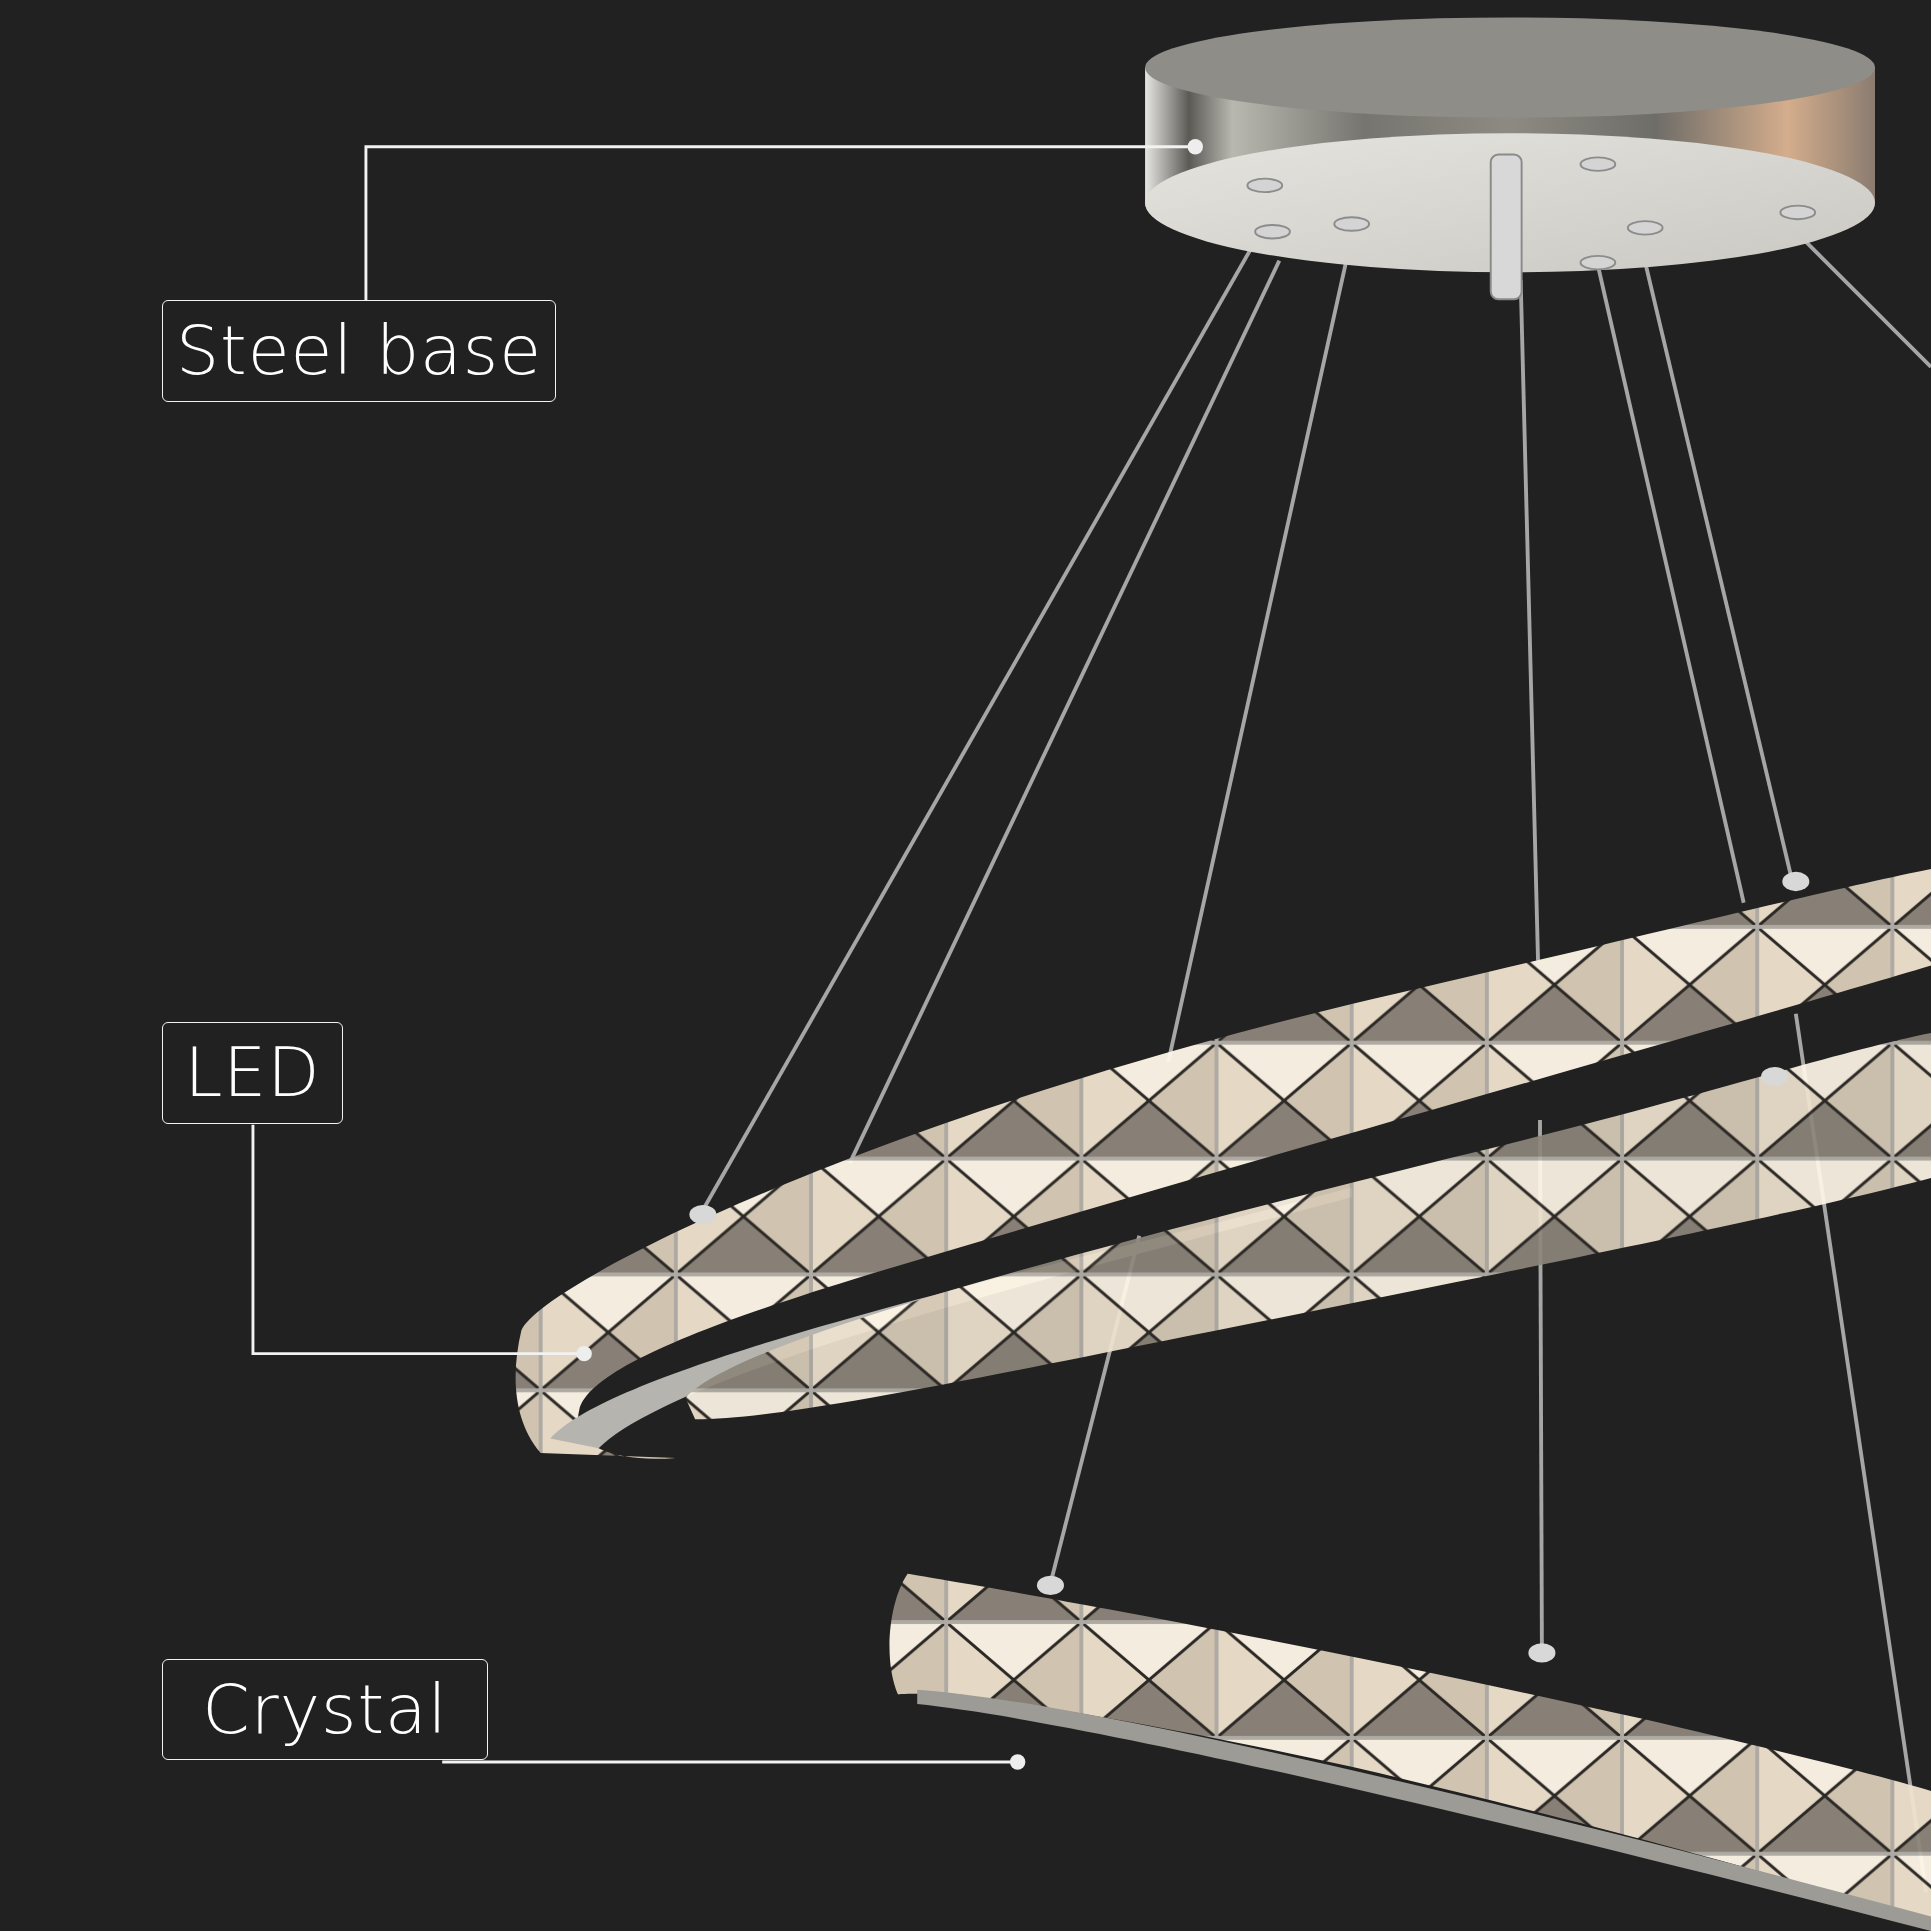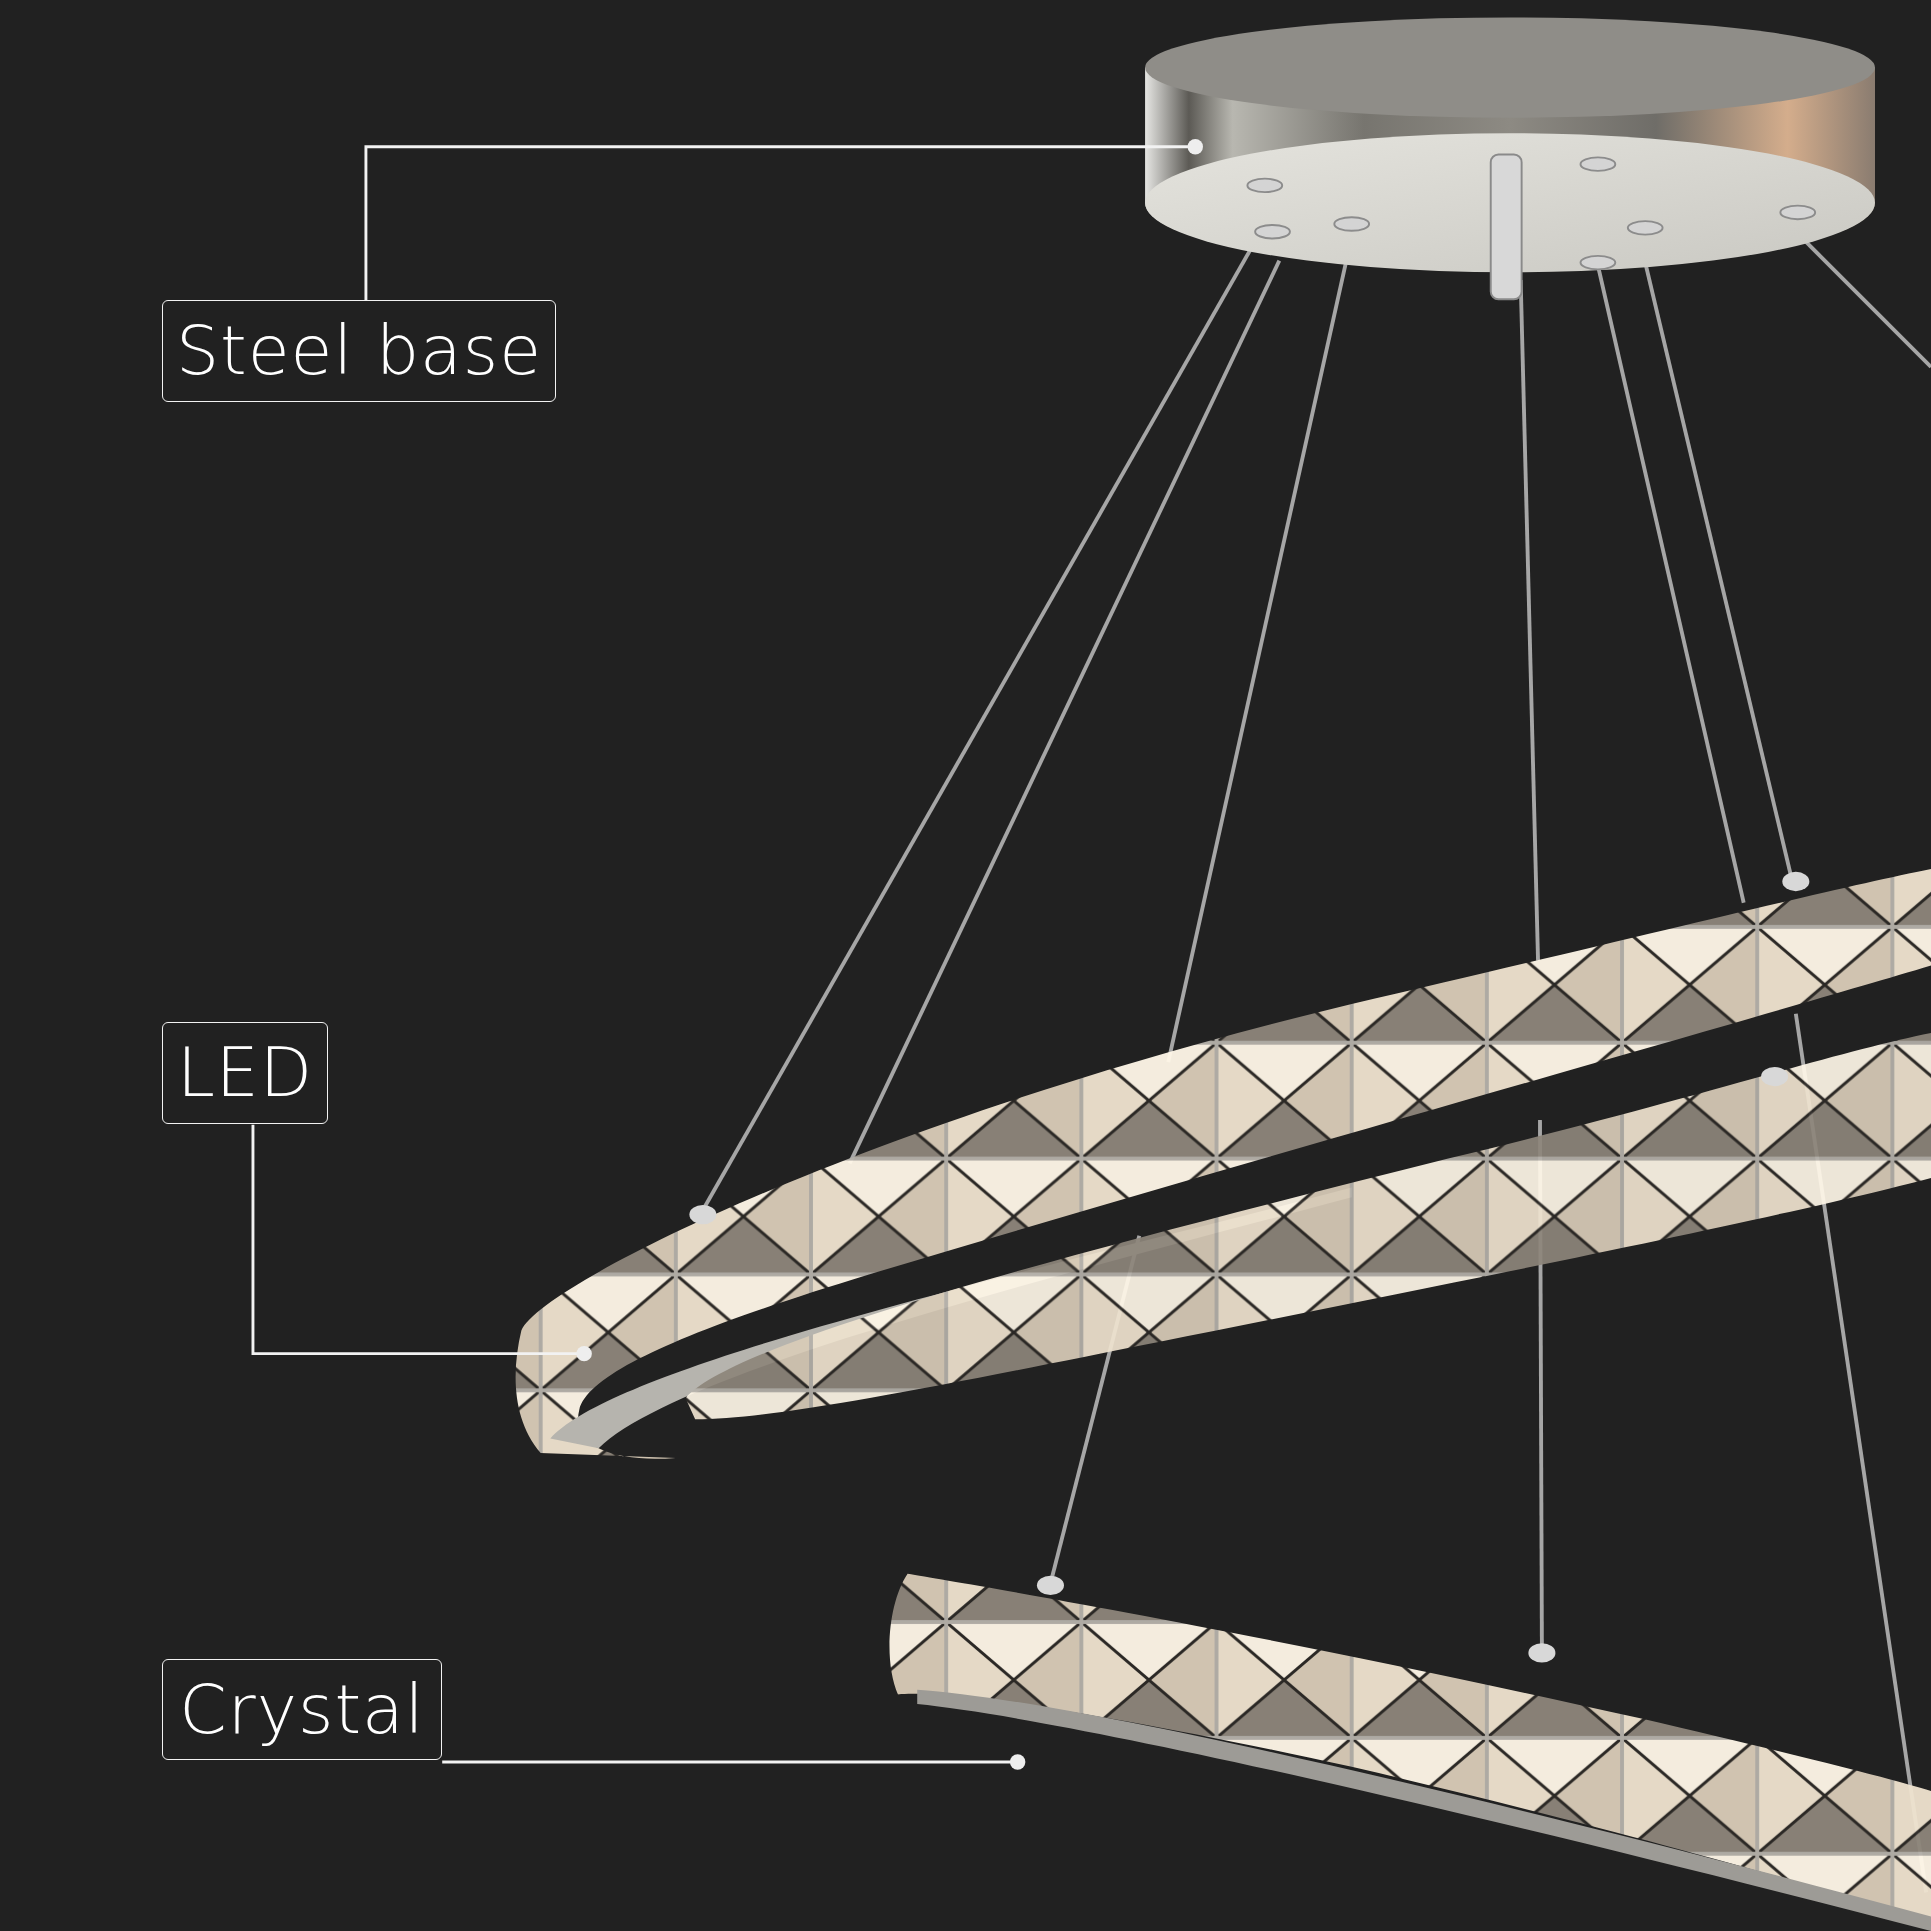--- a/index.html
+++ b/index.html
@@ -4,22 +4,22 @@
 <style>
   html, body { margin: 0; padding: 0; }
   body { width: 1931px; height: 1931px; background: #212121; position: relative; overflow: hidden;
          font-family: "DejaVu Sans", "Liberation Sans", sans-serif; }
   #scene { position: absolute; left: 0; top: 0; width: 1931px; height: 1931px; }
   .callout-box { position: absolute; border: 1.9px solid #f2f2f2; border-radius: 6px; box-sizing: border-box;
                  color: #ffffff; display: flex; align-items: center; justify-content: center;
                  font-weight: 300; letter-spacing: 1px; background: #212121; }
   .callout-box span { display: block; line-height: 1; }
   #box-steel { left: 162px; top: 300px; width: 394px; height: 102px; font-size: 68px; }
-  #box-led { left: 162px; top: 1022px; width: 166px; height: 102px; font-size: 68px; }
-  #box-crystal { left: 162px; top: 1659px; width: 280px; height: 101px; font-size: 68px; }
+  #box-led { left: 162px; top: 1022px; width: 181px; height: 102px; font-size: 68px; }
+  #box-crystal { left: 162px; top: 1659px; width: 326px; height: 101px; font-size: 68px; }
 </style>
 </head>
 <body>
 
 <svg id="scene" viewBox="0 0 2000 2000" xmlns="http://www.w3.org/2000/svg">
   <defs>
     <linearGradient id="steelSide" x1="0" x2="1" y1="0" y2="0">
       <stop offset="0" stop-color="#e6e6e3"></stop>
       <stop offset="0.06" stop-color="#5c5a55"></stop>
       <stop offset="0.12" stop-color="#b8b7b0"></stop>

